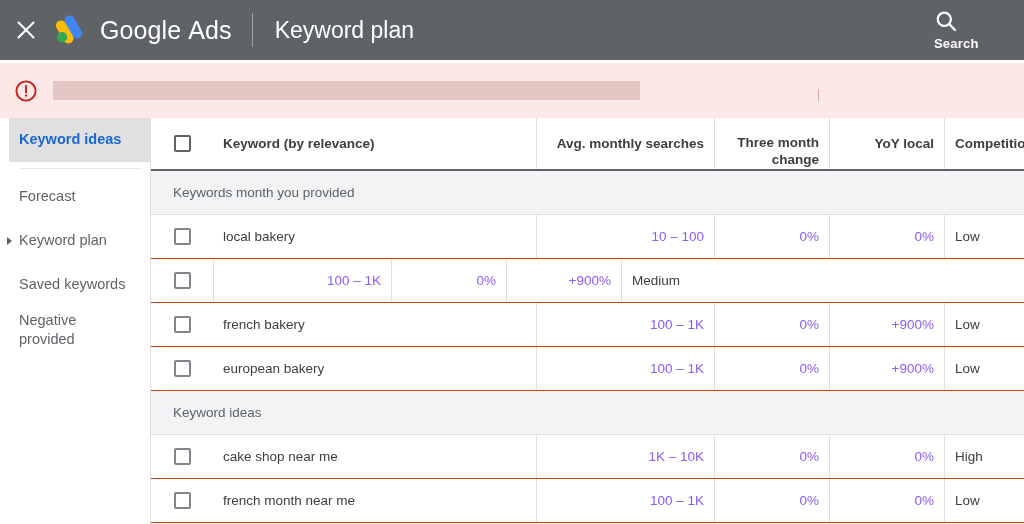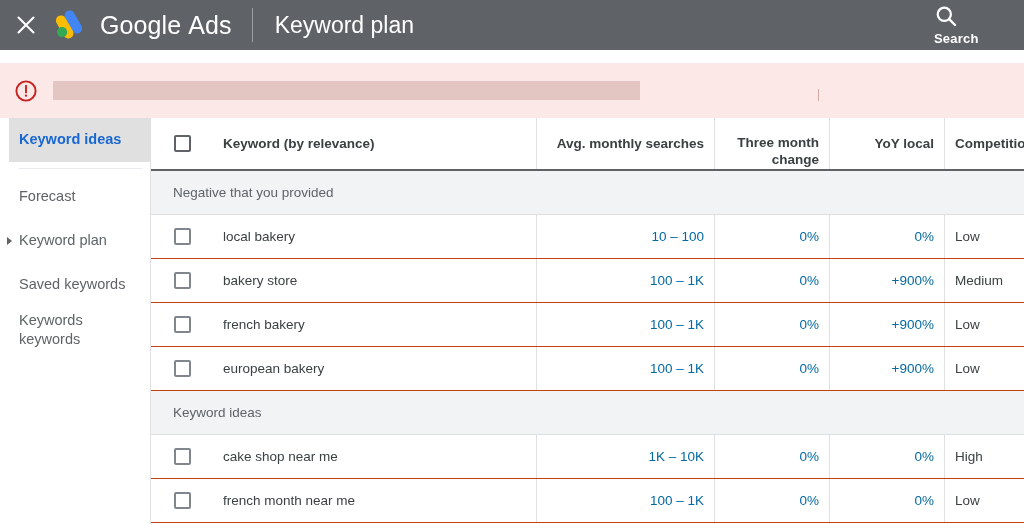--- a/index.html
+++ b/index.html
@@ -18,21 +18,21 @@
     width: 1024px;
     height: 524px;
     overflow: hidden;
   }
 
   
   .appbar {
     position: absolute;
     top: 0; left: 0;
     width: 1024px;
-    height: 50px;
+    height: 60px;
     background: #5f6368;
     display: flex;
     align-items: center;
   }
 
   .close-btn {
     width: 44px;
     height: 44px;
     margin-left: 4px;
     display: flex;
@@ -257,21 +257,21 @@
     padding-left: 22px;
     font-size: 13.5px;
     color: #5f6368;
   }
 
   .t-data {
     height: 44px;
     border-bottom: 1px solid #c2410c;
   }
   .t-data .c-kw { color: #3c4043; }
-  .t-data .num { color: #0369a1; }
+  .t-data .num { color: #8b5cf6; }
 
   .chk {
     width: 17px;
     height: 17px;
     border: 2px solid #80868b;
     border-radius: 2px;
     background: #ffffff;
     cursor: pointer;
   }
   .chk.head { border-color: #5f6368; }
@@ -349,60 +349,59 @@
       <div class="nav-item">
         <span class="nav-caret"></span>
         <span class="nav-label">Keyword plan</span>
       </div>
 
       <div class="nav-item">
         <span class="nav-label">Saved keywords</span>
       </div>
 
       <div class="nav-item">
-        <span class="nav-label" style="max-width:88px; white-space:normal;">Keywords keywords</span>
+        <span class="nav-label" style="max-width:88px; white-space:normal;">Negative provided</span>
       </div>
     </div>
 
     <div class="table-area">
 
       <div class="t-row t-head">
         <div class="cell c-check">
           <span class="chk head"></span>
         </div>
         <div class="cell c-kw">Keyword (by relevance)</div>
         <div class="cell c-avg num vline">Avg. monthly searches</div>
         <div class="cell c-3m multiline vline">
           <div>Three month</div>
           <div>change</div>
         </div>
         <div class="cell c-yoy num vline">YoY local</div>
         <div class="cell c-comp vline">Competition</div>
       </div>
 
       <div class="t-row t-section">
-        <div class="sec-label">Negative that you provided</div>
+        <div class="sec-label">Keywords month you provided</div>
       </div>
 
       <div class="t-row t-data">
         <div class="cell c-check">
           <span class="chk"></span>
         </div>
         <div class="cell c-kw">local bakery</div>
         <div class="cell c-avg num vline">10 – 100</div>
         <div class="cell c-3m num vline">0%</div>
         <div class="cell c-yoy num vline">0%</div>
         <div class="cell c-comp vline">Low</div>
       </div>
 
       <div class="t-row t-data">
         <div class="cell c-check">
           <span class="chk"></span>
         </div>
-        <div class="cell c-kw">bakery store</div>
         <div class="cell c-avg num vline">100 – 1K</div>
         <div class="cell c-3m num vline">0%</div>
         <div class="cell c-yoy num vline">+900%</div>
         <div class="cell c-comp vline">Medium</div>
       </div>
 
       <div class="t-row t-data">
         <div class="cell c-check">
           <span class="chk"></span>
         </div>

